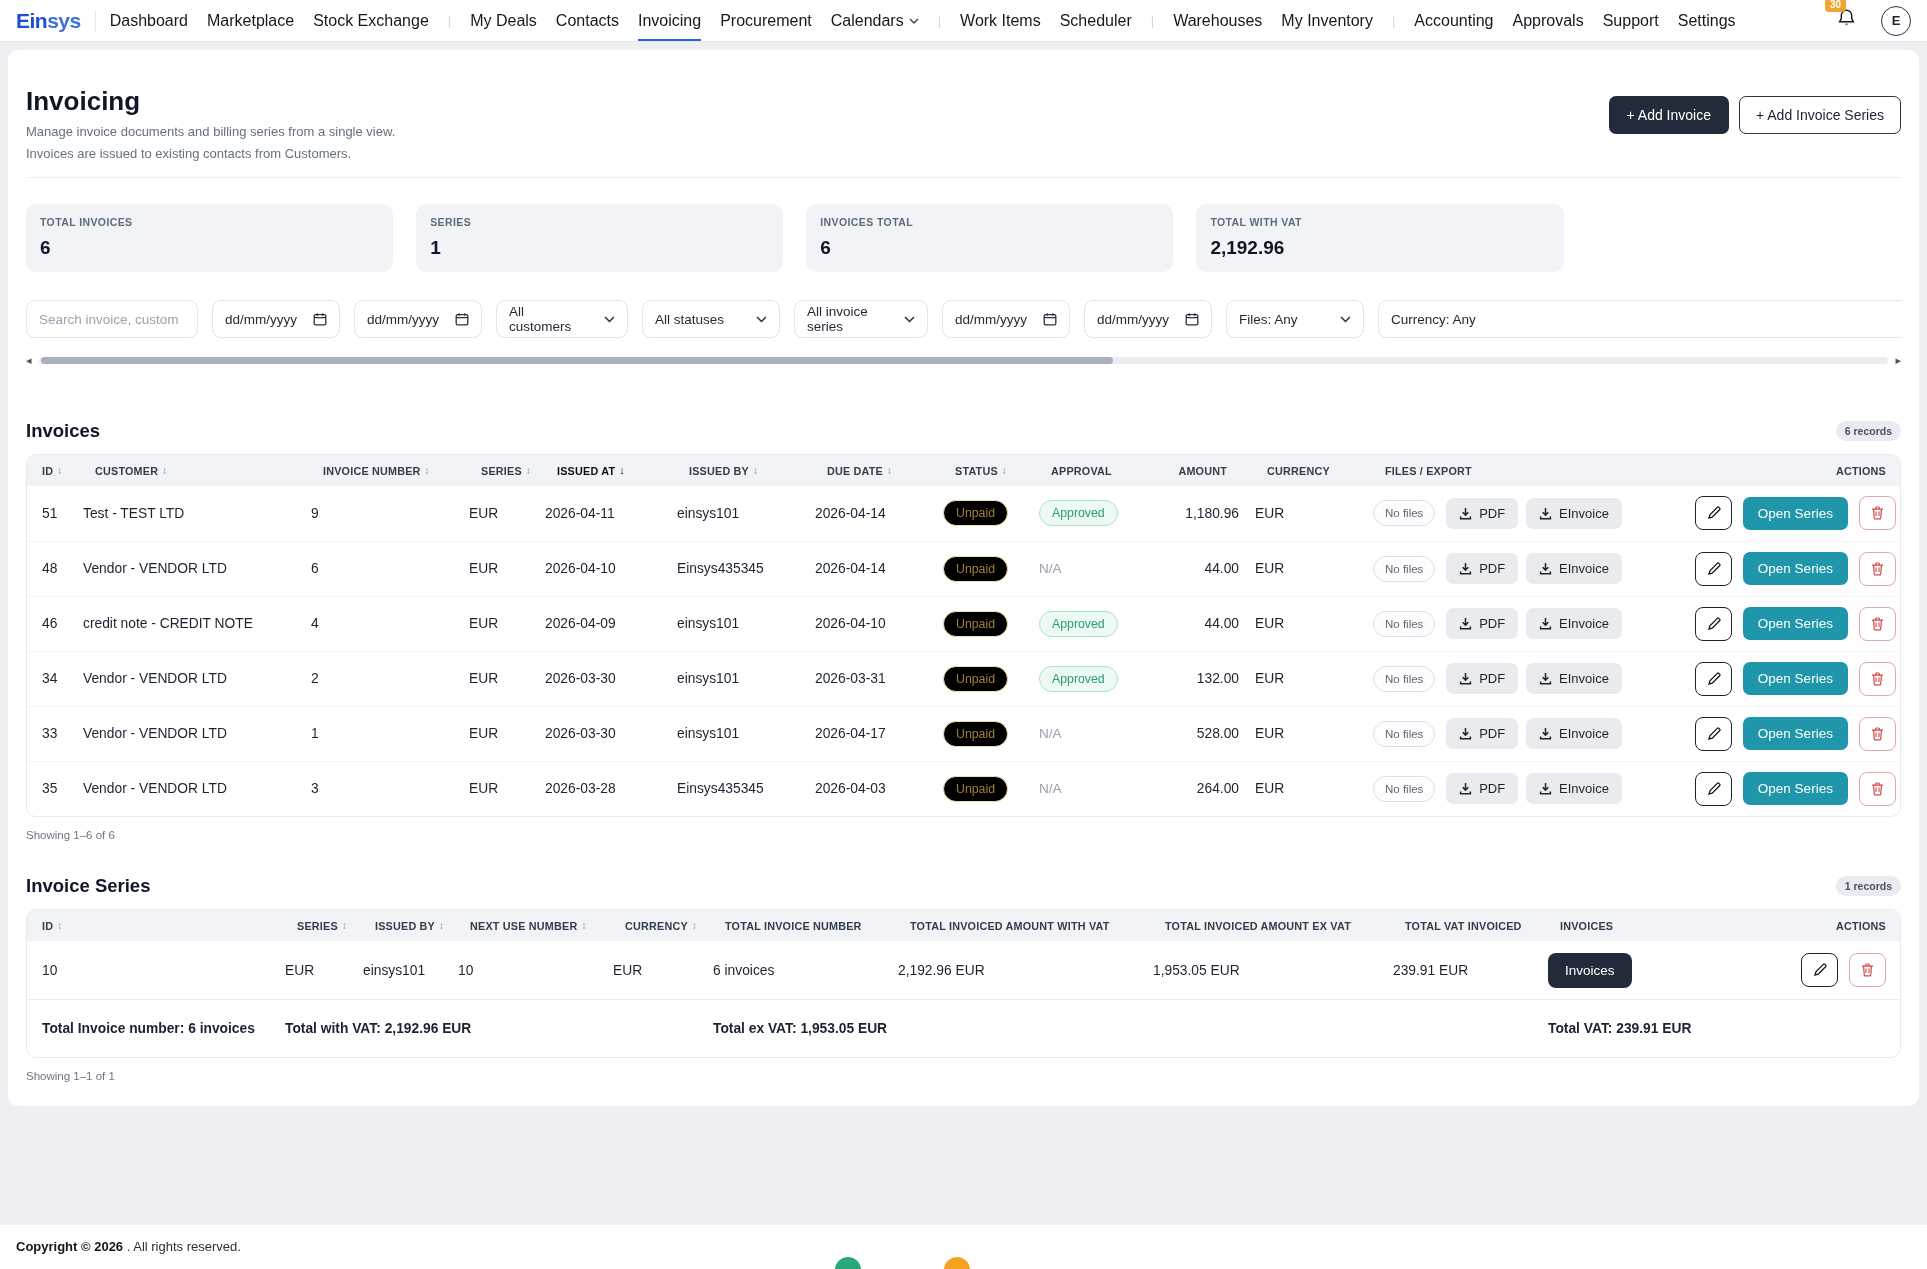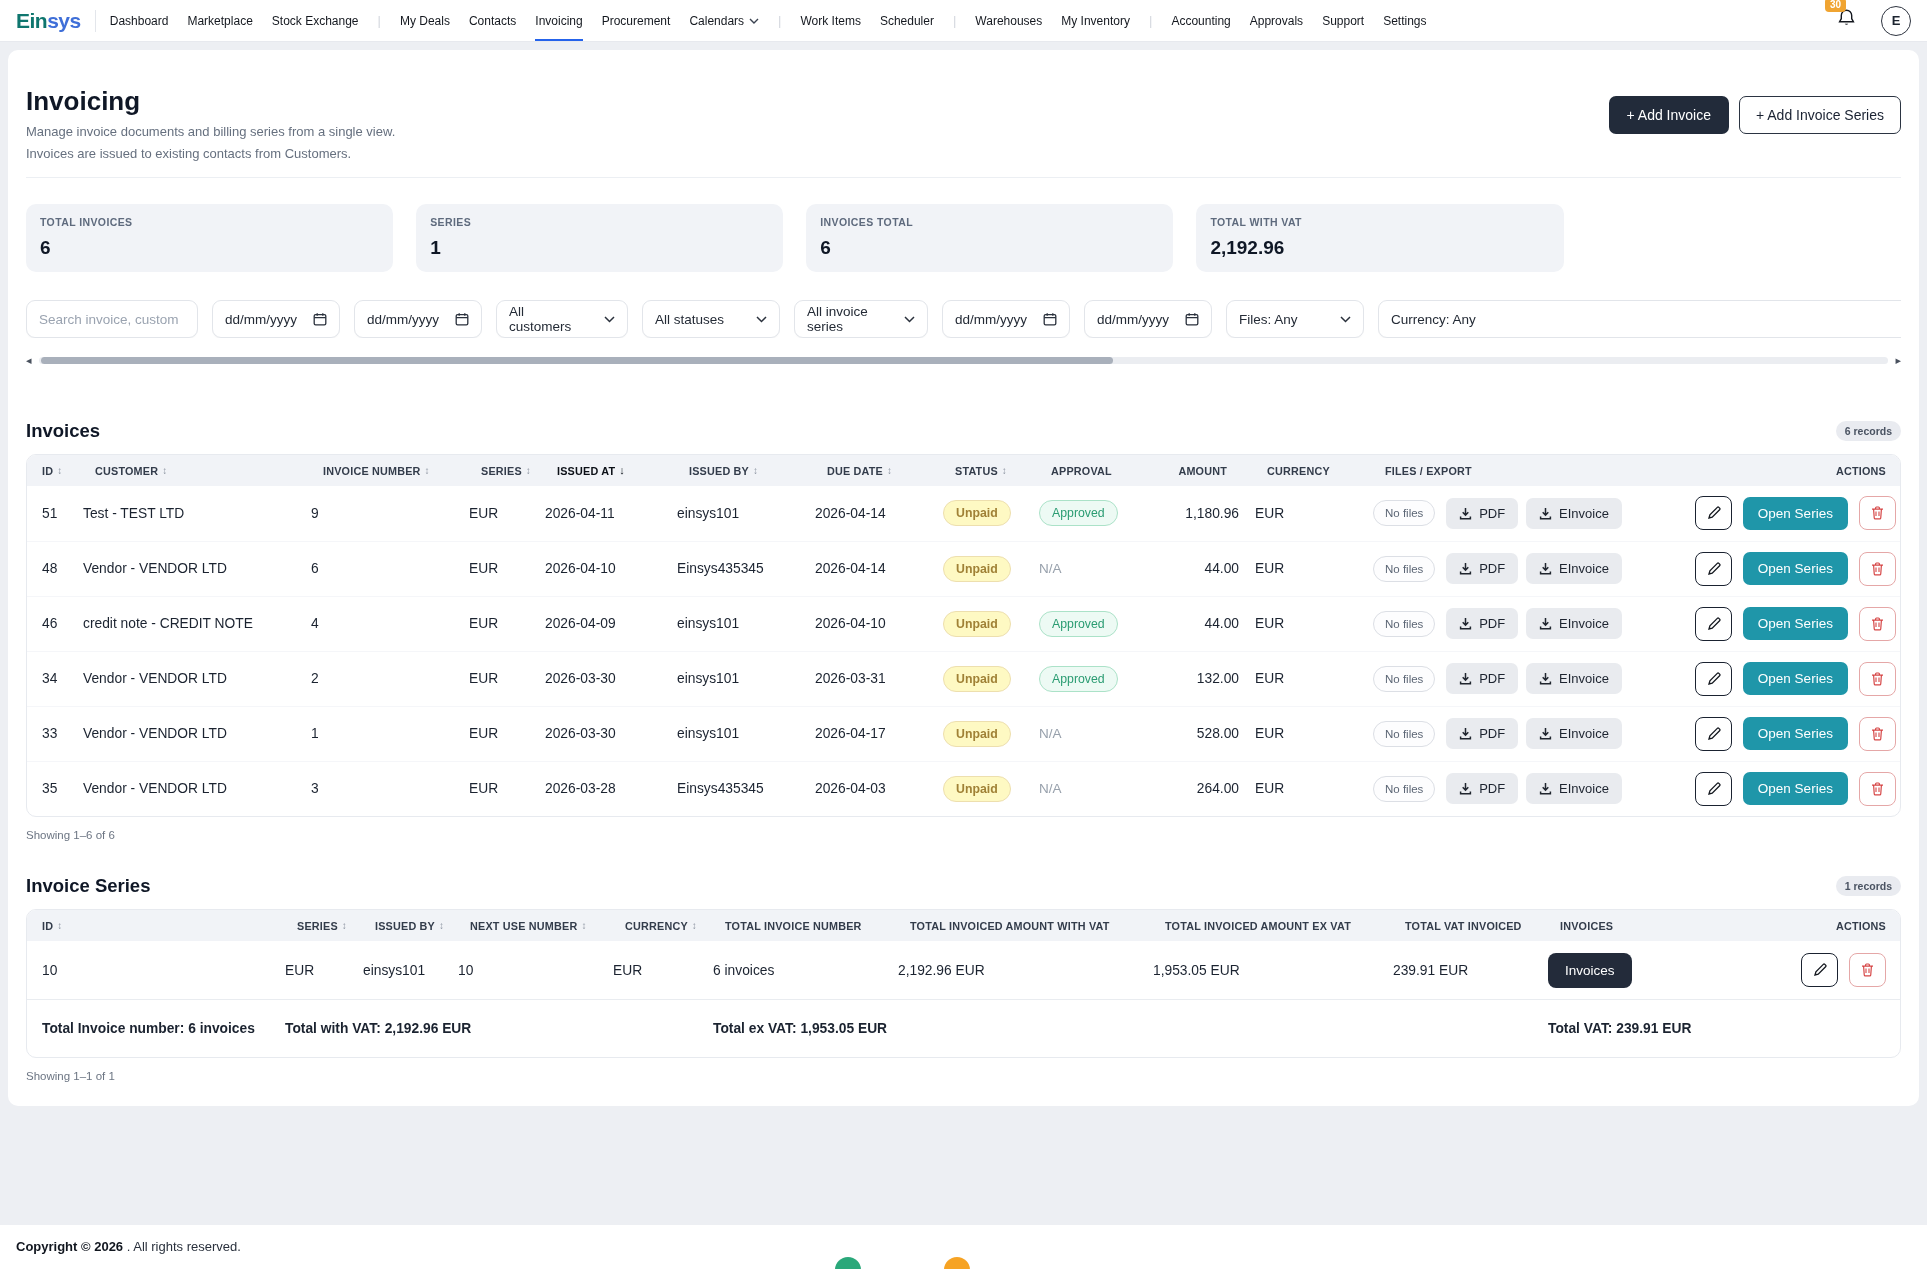--- a/index.html
+++ b/index.html
@@ -10,26 +10,26 @@
     font-family:"Liberation Sans", sans-serif;
     background:#edeff3; color:#16202e;
   }
   button { font-family:"Liberation Sans", sans-serif; cursor:pointer; background:none; border:none; }
   input { font-family:"Liberation Sans", sans-serif; }
 
   
   .topnav { height:42px; flex:none; background:#fff; border-bottom:1px solid #e7e9ee;
     display:flex; align-items:center; padding:0 16px; gap:14px; }
   .brand { font-size:21px; font-weight:700; letter-spacing:-0.5px; white-space:nowrap; }
-  .brand .b1 { color:#0f766e; }
+  .brand .b1 { color:#1d4ed8; }
   .brand .b2 { color:#3f6fd8; }
   .brand-sep { width:1px; height:22px; background:#e3e6eb; }
   .nav-items { display:flex; align-items:center; gap:19px; height:100%; }
   .nav-item { display:inline-flex; align-items:center; gap:5px; height:100%;
-    font-size:12px; color:#14181f; text-decoration:none; white-space:nowrap;
+    font-size:16px; color:#14181f; text-decoration:none; white-space:nowrap;
     border-bottom:2px solid transparent; padding-top:2px; }
   .nav-item[data-active="true"] { border-bottom-color:#2563eb; font-weight:500; }
   .nav-sep { color:#d3d7de; font-size:13px; }
   .nav-sep::after { content:"|"; }
   .nav-right { margin-left:auto; display:flex; align-items:center; gap:24px; }
   .bell-wrap { position:relative; cursor:pointer; }
   .bell-badge { position:absolute; top:-10px; left:-11px; background:#f0a431; color:#fff;
     font-size:10px; font-weight:700; padding:1px 5px 2px; border-radius:4px; }
   .avatar { width:30px; height:30px; border-radius:50%; border:1.6px solid #2e3440;
     display:flex; align-items:center; justify-content:center; font-weight:700; font-size:13px;
@@ -94,21 +94,21 @@
   .thl { vertical-align:middle; }
   .sorticon { margin-left:4px; font-size:10px; color:#8b93a0; }
   th[data-sort="both"] .sorticon::after { content:"↕"; }
   th[data-sort="desc"] .sorticon::after { content:"↓"; color:#10151d; font-weight:700; font-size:11px; }
   th[data-sort="desc"] .thl { color:#0b0f16; }
   #inv-table th:nth-child(10), #inv-table td:nth-child(10) { text-align:right; }
   #inv-table th:last-child, #inv-table td:last-child,
   #ser-table th:last-child, #ser-table td:last-child { text-align:right; padding-right:14px; }
 
   .badge { display:inline-block; border-radius:999px; padding:5px 12px; font-size:12.3px; }
-  .status-badge[data-value="Unpaid"] { background:#fef9c3; border:1px solid #eddfae; color:#a08136;font-weight:bold; }
+  .status-badge[data-value="Unpaid"] { background:#000000; border:1px solid #eddfae; color:#a08136; }
   .approval-badge[data-value="Approved"] { background:#edfaf4; border:1px solid #abe2c8; color:#2b9c72; }
   .approval-badge[data-value="N/A"] { background:none; border:none; color:#98a1ac; padding:0; font-size:13.5px; }
 
   .files-cell > * { vertical-align:middle; }
   .nofiles { display:inline-block; border:1px solid #dcdfe5; background:#fdfdfe; color:#5c6675;
     font-size:11.5px; border-radius:999px; padding:6px 11px; margin-right:7px; }
   .btn-mini { display:inline-flex; gap:7px; align-items:center; background:#e9ebef; border-radius:7px;
     padding:8px 13px; font-size:13px; color:#1d2430; font-weight:500; margin-right:4px; }
   .actions-cell button { vertical-align:middle; }
   .icon-btn { width:37px; height:34px; border-radius:8px; display:inline-flex; align-items:center;

